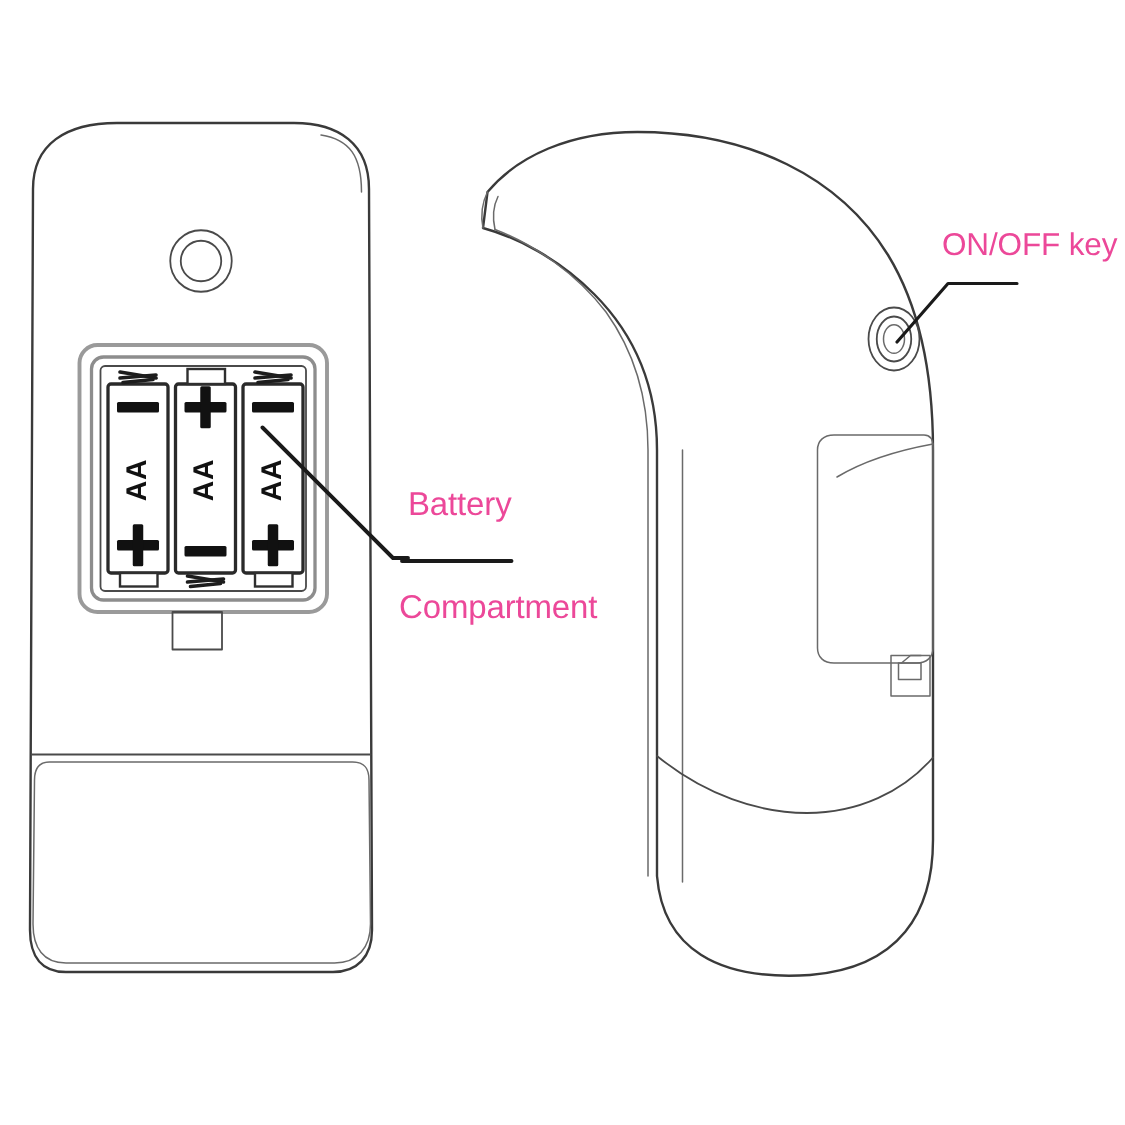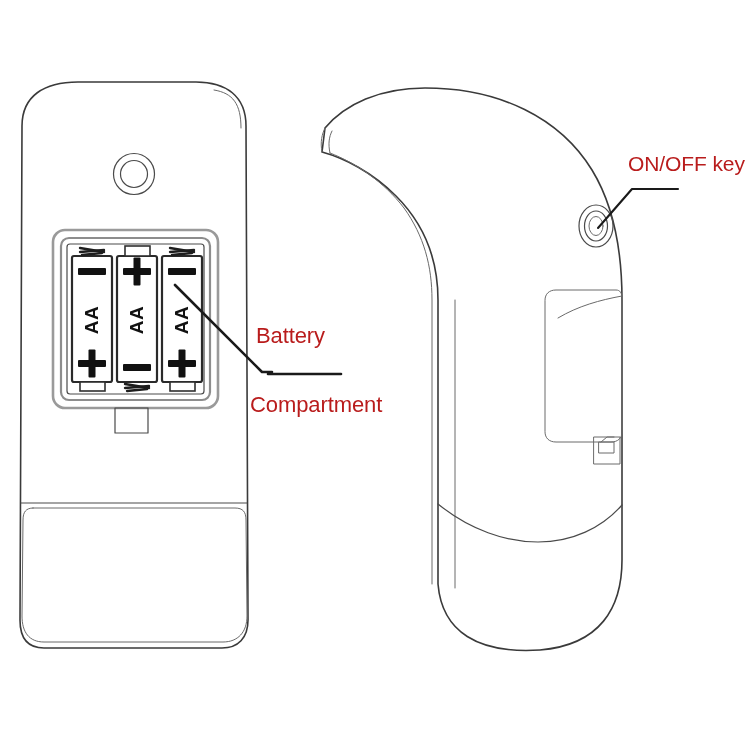--- a/index.html
+++ b/index.html
@@ -88,27 +88,27 @@
   .leader-thin {
     fill: none;
     stroke: #1a1a1a;
     stroke-width: 2.1;
     stroke-linecap: round;
     stroke-linejoin: round;
   }
   .callout-text {
     position: absolute;
     font-family: "Liberation Sans", sans-serif;
-    color: #b91c1c;
+    color: #ec4899;
     white-space: nowrap;
     line-height: 1.12;
     letter-spacing: -0.1px;
   }
   #battery-compartment-label {
-    left: 256px;
+    left: 272px;
     top: 324px;
     font-size: 22px;
   }
   #battery-compartment-label .l2 {
     display: block;
     margin-left: -6px;
     margin-top: 44px;
   }
   #onoff-key-label {
     left: 628px;

